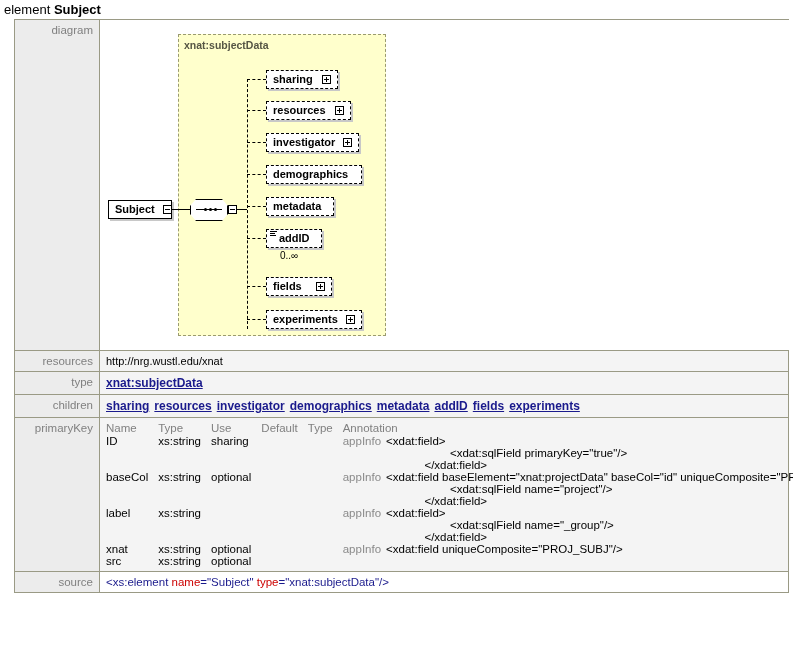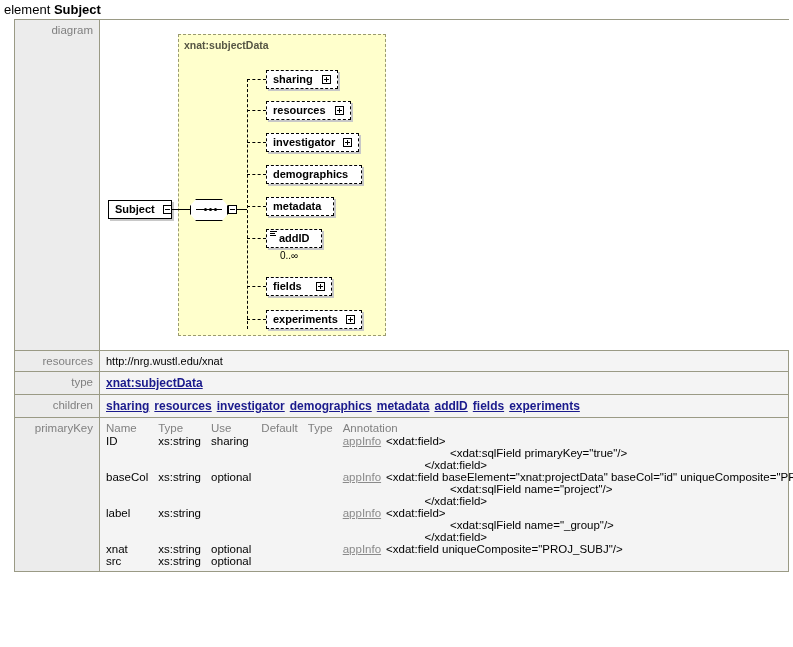--- a/index.html
+++ b/index.html
@@ -179,21 +179,21 @@
     white-space:nowrap;
   }
   .attrs td{
     border:none;
     padding:0 10px 0 0;
     vertical-align:top;
     white-space:nowrap;
     color:#000;
     margin-left:8px;
   }
-  .attrs td.appinfo{color:#8a8a8a;padding-right:5px;width:42px;text-decoration:underline;}
+  .attrs td.appinfo{color:#8a8a8a;padding-right:5px;width:42px;}
   .attrs td.ann{color:#000;font-size:11.5px;}
   .ann-line{white-space:pre;font-size:11.5px;}
   .c-name{width:52px;}
   .c-type{width:52px;}
   .c-use{width:60px;}
   .c-def{width:47px;}
   .c-fix{width:40px;}
 
   
   .src{
@@ -395,16 +395,22 @@
             <td></td>
             <td></td>
             <td class="appinfo"></td>
             <td class="ann"></td>
           </tr>
         </tbody>
             </table>
       </td>
     </tr>
 
+    <tr>
+      <td class="lab">source</td>
+      <td class="val white">
+        <span class="src"><span class="tag">&lt;xs:element </span><span class="attr">name</span><span class="tag">=</span><span class="str">"Subject" </span><span class="attr">type</span><span class="tag">=</span><span class="str">"xnat:subjectData"</span><span class="tag">/&gt;</span></span>
+      </td>
+    </tr>
 
   </tbody>
     </table>
 </div>
 
 </body></html>

